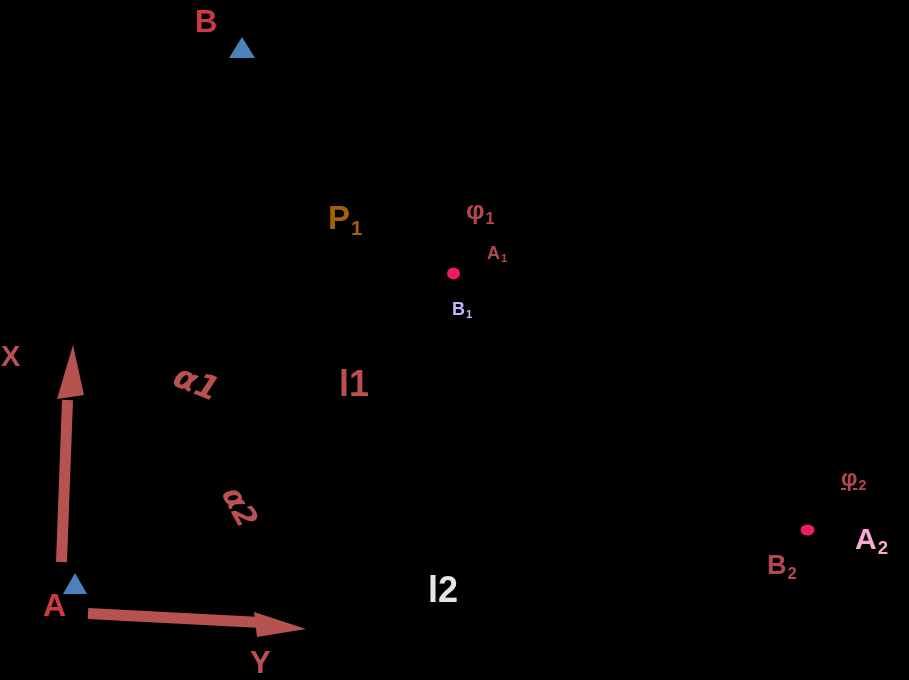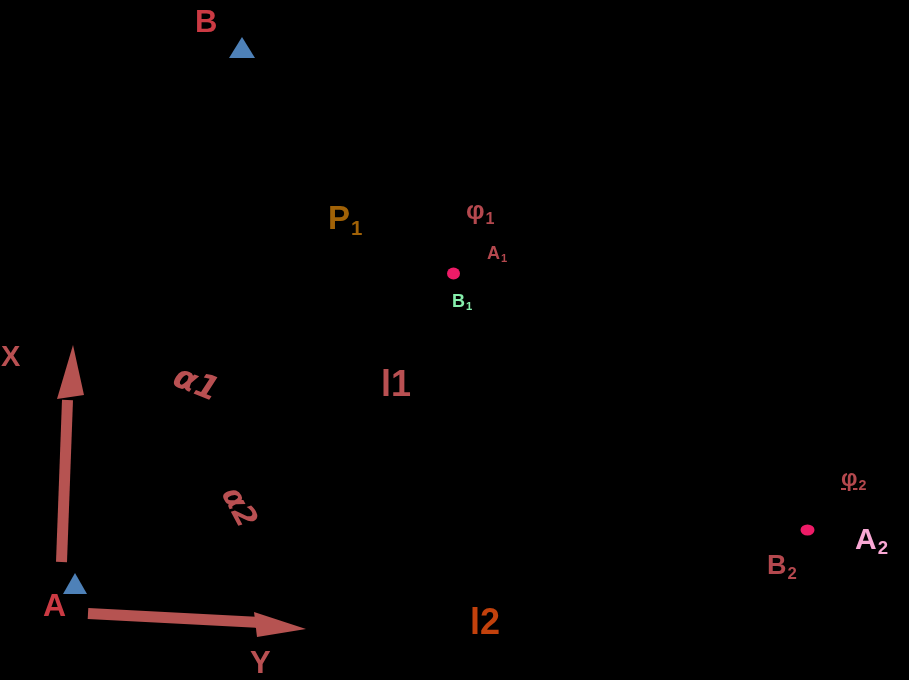--- a/index.html
+++ b/index.html
@@ -23,21 +23,21 @@
   .lbl {
     position: absolute;
     font-weight: bold;
     line-height: 1;
     white-space: nowrap;
     user-select: none;
   }
   .sz31 { font-size: 31px; }
   .sz29 { font-size: 29px; }
   .sz32 { font-size: 32px; }
-  .sz36 { font-size: 36px; margin-left: 42px; }
+  .sz36 { font-size: 36px; }
   .sz33 { font-size: 33px; }
   .sz30 { font-size: 30px; }
   .sz27 { font-size: 27px; }
   .sz26 { font-size: 26px; }
   .sz23 { font-size: 23px; text-decoration: underline; }
   .sz22 { font-size: 18px; }
   .alpha {
     font-style: italic;
     font-family: "DejaVu Sans", sans-serif;
   }
@@ -73,33 +73,33 @@
   <div class="lbl sz31" style="left: 195px; top: 6px; color: rgb(203, 58, 67);">B</div>
   <div class="lbl sz32" style="left: 43px; top: 589px; color: rgb(203, 58, 67);">A</div>
 
   <div class="lbl sz29" style="left: 1px; top: 342px; color: rgb(185, 80, 82);">X</div>
   <div class="lbl sz31" style="left: 250px; top: 647px; color: rgb(185, 80, 82);">Y</div>
 
   <div class="lbl sz33 alpha rot22" style="left: 174px; top: 366px; color: rgb(185, 80, 82);">α1</div>
   <div class="lbl sz30 alpha rot62" style="left: 219px; top: 492px; color: rgb(185, 80, 82);">α2</div>
 
   <div class="lbl sz36" style="left: 339px; top: 366px; color: rgb(185, 80, 82);">l1</div>
-  <div class="lbl sz36" style="left: 428px; top: 604px; color: #c2410c;">l2</div>
+  <div class="lbl sz36" style="left: 428px; top: 572px; color: #e5e5e5;">l2</div>
 
   <div class="lbl sz33" style="left: 328px; top: 201px; color: #a16207;">
     <span>P</span><span class="s">1</span>
   </div>
 
   <div class="lbl sz26" style="left: 466px; top: 197px; color: rgb(180, 72, 78);">
     <span>φ</span><span class="s">1</span>
   </div>
   <div class="lbl sz22" style="left: 487px; top: 244px; color: rgb(180, 72, 78);">
     <span>A</span><span class="s">1</span>
   </div>
-  <div class="lbl sz22" style="left: 452px; top: 292px; color: #86efac;">
+  <div class="lbl sz22" style="left: 452px; top: 300px; color: #c4b5fd;">
     <span>B</span><span class="s">1</span>
   </div>
 
   <div class="lbl sz23" style="left: 841px; top: 467px; color: rgb(180, 72, 78);">
     <span>φ</span><span class="s">2</span>
   </div>
   <div class="lbl sz30" style="left: 855px; top: 524px; color: #f9a8d4;">
     <span>A</span><span class="s">2</span>
   </div>
   <div class="lbl sz27" style="left: 767px; top: 552px; color: rgb(180, 72, 78); text-align: center;">

